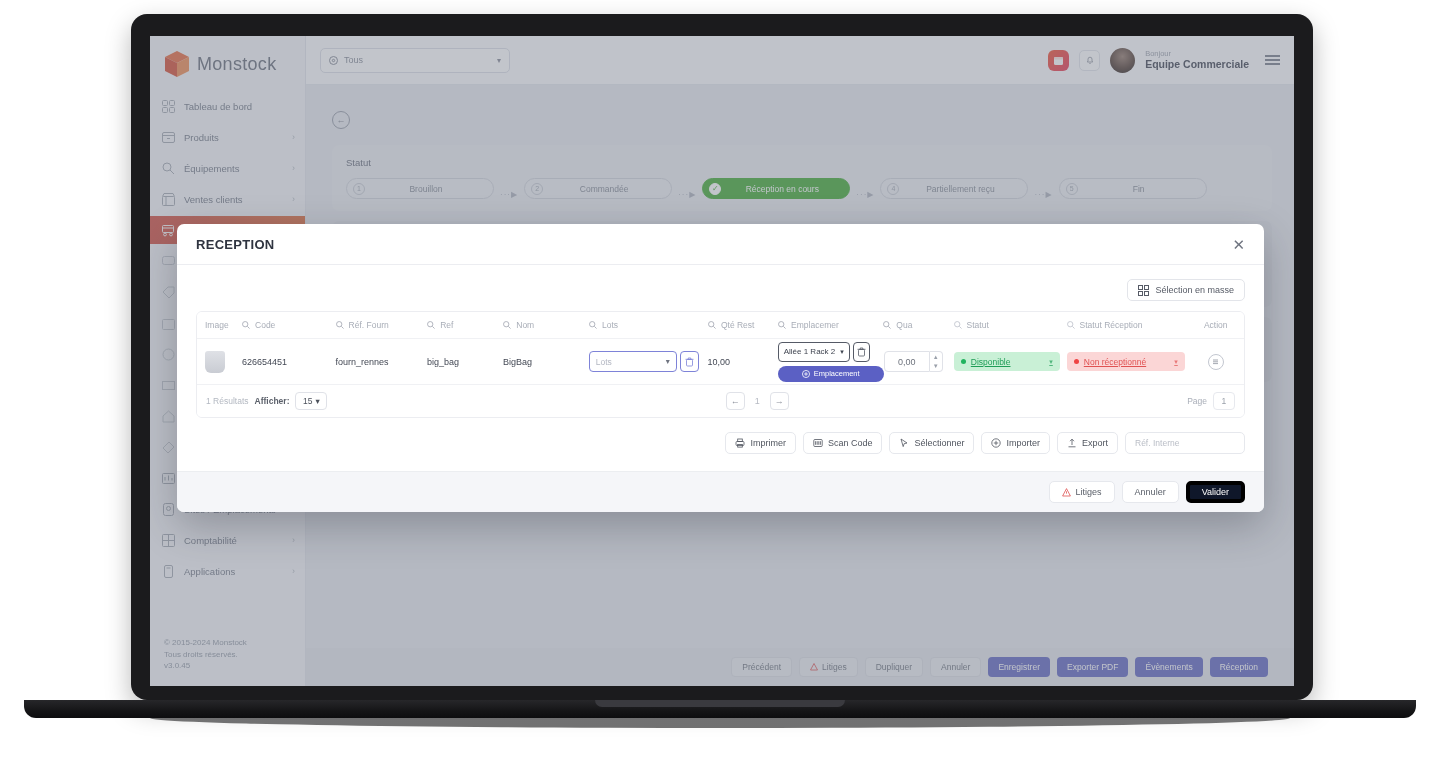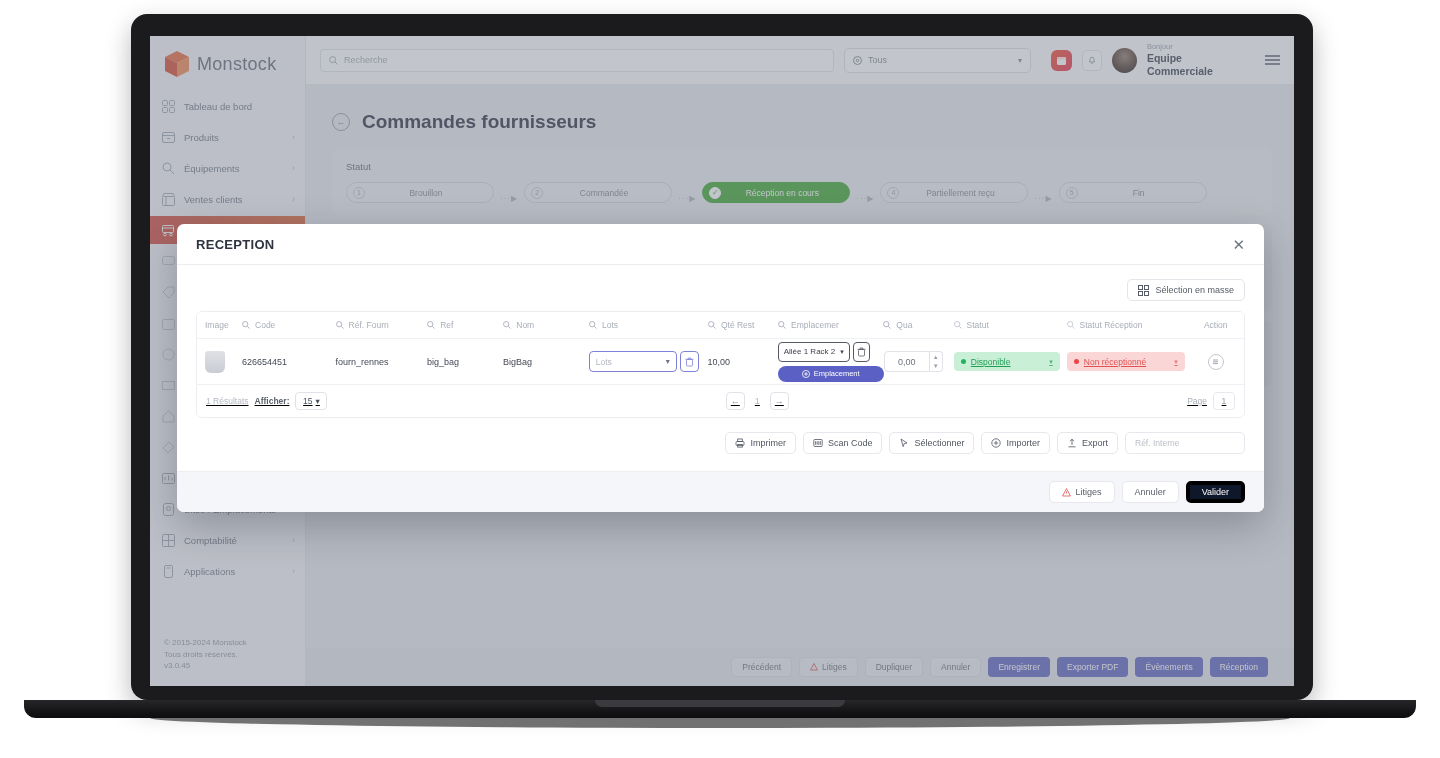--- a/index.html
+++ b/index.html
@@ -214,21 +214,21 @@
     height:19px; border-radius:4px; display:flex; align-items:center; gap:5px; padding:0 7px; font-size:8.5px;text-decoration:underline;
   }
   .pill .dot { width:5px; height:5px; border-radius:50%; }
   .pill .caret { margin-left:auto; font-size:7px; opacity:.7; }
   .pill.green { background:#c9f0d6; color:#1f9d57; width:106px; }
   .pill.green .dot { background:#22b35f; }
   .pill.red { background:#fbd6d6; color:#e05252; width:118px; }
   .pill.red .dot { background:#ef4444; }
   .act-circle { width:16px; height:16px; border-radius:50%; border:1px solid #c3c7d0; display:flex; align-items:center; justify-content:center; }
 
-  .tbl-foot { display:flex; align-items:center; height:32px; padding:0 9px; background:#fff;text-decoration:underline; }
+  .tbl-foot { display:flex; align-items:center; height:32px; padding:0 9px; background:#fff; }
   .res-txt { font-size:8.5px; color:#b3b8c1; }
   .aff-txt { font-size:8.5px; color:#5c616b; font-weight:600; margin-left:6px; }
   .aff-sel { margin-left:6px; width:32px; height:18px; border:1px solid #e0e2e8; border-radius:4px; display:flex; align-items:center; justify-content:center; gap:3px; font-size:8.5px; color:#4c515b; }
   .pager { margin-left:auto; margin-right:auto; display:flex; align-items:center; gap:10px; }
   .pg-btn { width:19px; height:18px; border:1px solid #e0e2e8; border-radius:4px; display:flex; align-items:center; justify-content:center; font-size:9px; color:#8d929d; }
   .pg-sep { font-size:9px; color:#b6bac3; }
   .page-lbl { font-size:8.5px; color:#a9aeb8; }
   .page-in { width:22px; height:18px; border:1px solid #e7e9ee; border-radius:4px; margin-left:6px; display:flex; align-items:center; justify-content:center; font-size:8.5px; color:#9aa0aa; }
 
   .tools-row { display:flex; align-items:center; justify-content:flex-end; gap:7px; padding:14px 0 0; }
@@ -433,29 +433,20 @@
         </div>
 
         <div class="sidebar-footer">
           <div>© 2015-2024 Monstock</div>
           <div>Tous droits réservés.</div>
           <div>v3.0.45</div>
         </div>
       </div>
 
       <div class="topbar">
-        <div class="search-box">
-          <span>
-            <svg width="9" height="9" viewBox="0 0 9 9">
-                <circle cx="3.6" cy="3.6" r="3" fill="none" stroke="#a9aeb9"></circle>
-                <line x1="6" y1="6" x2="8.5" y2="8.5" stroke="#a9aeb9"></line>
-              </svg>
-          </span>
-          <span>Recherche</span>
-        </div>
         <div class="filter-box">
           <span>
             <svg width="9" height="9" viewBox="0 0 9 9">
                 <circle cx="4.5" cy="4.5" r="4" fill="none" stroke="#8d929d"></circle>
                 <circle cx="4.5" cy="4.5" r="1.2" fill="none" stroke="#8d929d"></circle>
               </svg>
           </span>
           <span>Tous</span>
           <span class="caret">▾</span>
         </div>
@@ -484,21 +475,20 @@
         <div class="hamburger">
           <span></span>
           <span></span>
           <span></span>
         </div>
       </div>
 
       <div class="content">
         <div class="page-title-row">
           <div class="back-circle">←</div>
-          <div class="page-title">Commandes fournisseurs</div>
         </div>
 
         <div class="card">
           <div class="card-label">Statut</div>
           <div class="stepper">
             <div class="step">
               <span class="num">1</span>
               <span class="txt">Brouillon</span>
             </div>
             <div class="connector">···▶</div>

